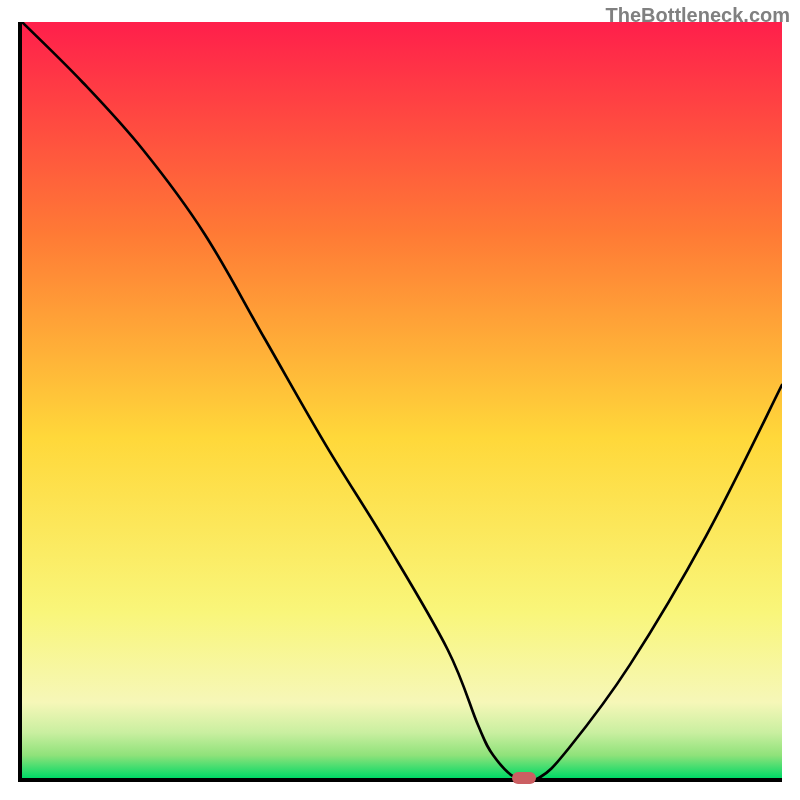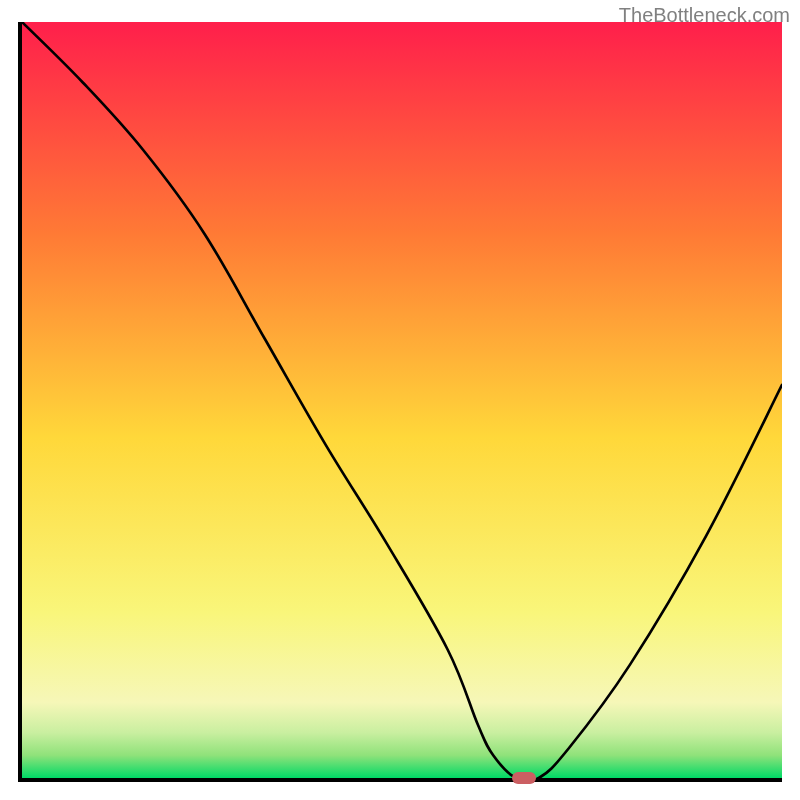--- a/index.html
+++ b/index.html
@@ -15,21 +15,21 @@
     position: relative;
     width: 800px;
     height: 800px;
   }
   .watermark {
     position: absolute;
     top: 4px;
     right: 10px;
     color: #808080;
     font-size: 20px;
-    font-weight: 400;
+    font-weight: 700;
     z-index: 20;
     user-select: none;
   }
   .plot {
     position: absolute;
     left: 18px;
     top: 22px;
     width: 764px;
     height: 760px;
     border-left: 4px solid #000;

